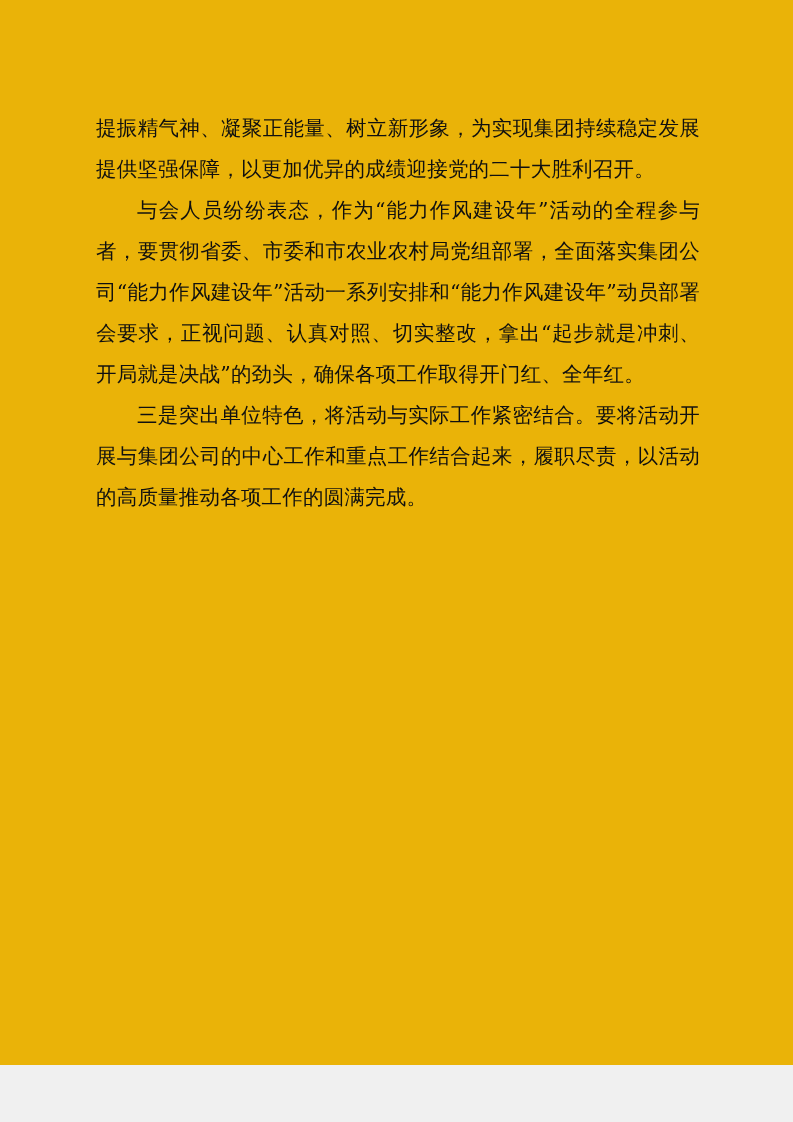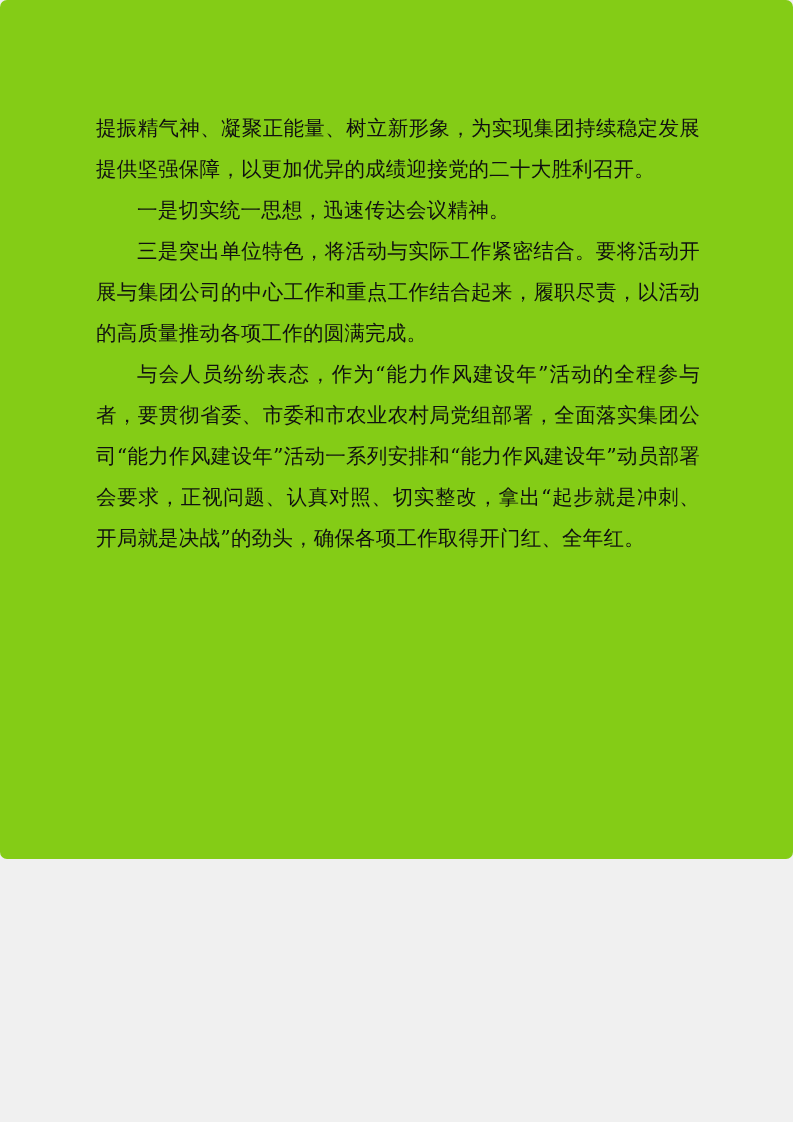--- a/index.html
+++ b/index.html
@@ -8,24 +8,23 @@
     background: #f0f0f0;
   }
   body {
     width: 793px;
     height: 1122px;
     overflow: hidden;
   }
   .page {
     position: relative;
     width: 793px;
-    height: 859px;
-    background: #84cc16;
+    height: 1065px;
+    background: #eab308;
     box-sizing: border-box;
-    border-radius: 7px;
   }
   .doc-body {
     position: absolute;
     left: 96px;
     top: 108px;
     width: 604px;
   }
   p.para {
     margin: 0;
     font-family: "DejaVu Serif", "Liberation Serif", serif;
@@ -41,17 +40,16 @@
   p.indent {
     text-indent: 41px;
   }
 </style>
 </head>
 <body>
 
 <div class="page">
   <div class="doc-body">
     <p class="para">提振精气神、凝聚正能量、树立新形象，为实现集团持续稳定发展提供坚强保障，以更加优异的成绩迎接党的二十大胜利召开。</p>
-    <p class="para indent">一是切实统一思想，迅速传达会议精神。</p>
+    <p class="para indent">与会人员纷纷表态，作为“能力作风建设年”活动的全程参与者，要贯彻省委、市委和市农业农村局党组部署，全面落实集团公司“能力作风建设年”活动一系列安排和“能力作风建设年”动员部署会要求，正视问题、认真对照、切实整改，拿出“起步就是冲刺、开局就是决战”的劲头，确保各项工作取得开门红、全年红。</p>
     <p class="para indent">三是突出单位特色，将活动与实际工作紧密结合。要将活动开展与集团公司的中心工作和重点工作结合起来，履职尽责，以活动的高质量推动各项工作的圆满完成。</p>
-    <p class="para indent">与会人员纷纷表态，作为“能力作风建设年”活动的全程参与者，要贯彻省委、市委和市农业农村局党组部署，全面落实集团公司“能力作风建设年”活动一系列安排和“能力作风建设年”动员部署会要求，正视问题、认真对照、切实整改，拿出“起步就是冲刺、开局就是决战”的劲头，确保各项工作取得开门红、全年红。</p>
   </div>
 </div>
 
 </body></html>

